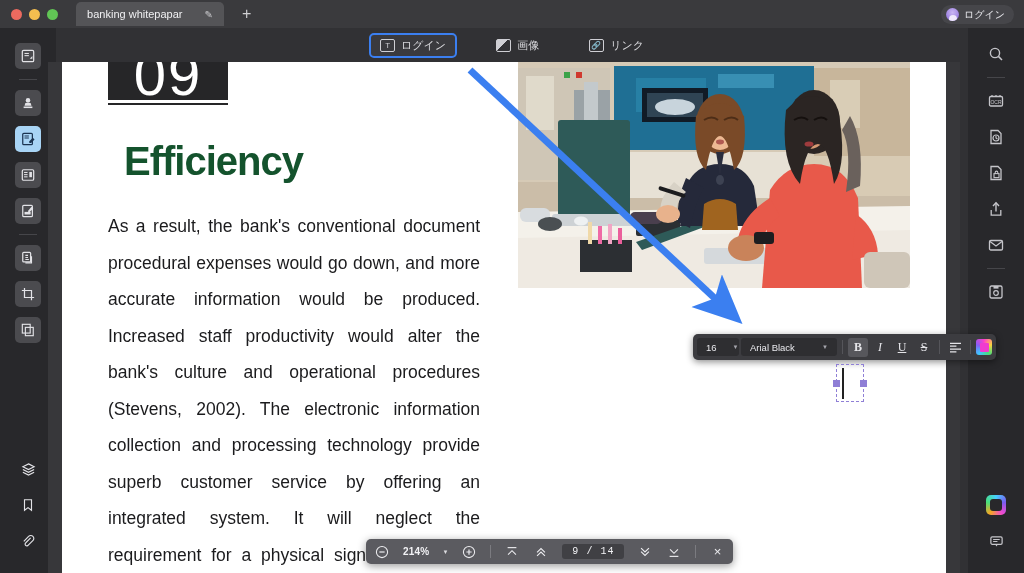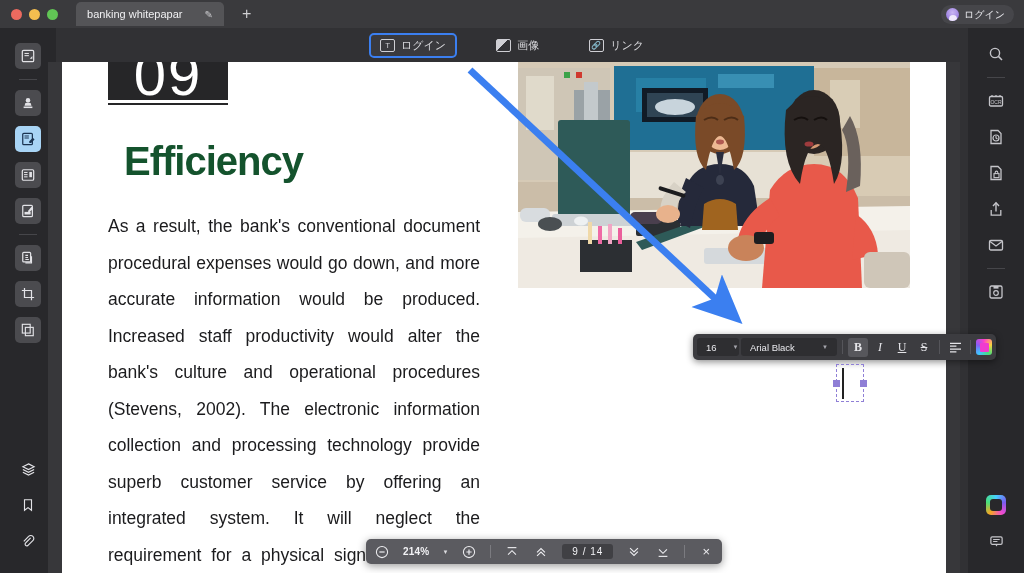--- a/index.html
+++ b/index.html
@@ -137,21 +137,21 @@
     position: absolute; left: 366px; top: 539px; height: 25px;
     background: #5b5b60; border-radius: 5px; display: flex; align-items: center;
     padding: 0 8px; gap: 13px; color: #f2f2f5; font-size: 10px;
     box-shadow: 0 2px 8px rgba(0,0,0,.4);
   }
   .bbtn { display: flex; align-items: center; justify-content: center;
           width: 16px; height: 16px; color: #ececef; font-size: 12px; }
   .zoomval { font-size: 10px; font-weight: 700; letter-spacing: .2px; }
   .bdiv { width: 1px; height: 13px; background: #7b7b80; }
   .pgbox { background: #404044; border-radius: 3px; padding: 2px 10px;
-           font-size: 10px; letter-spacing: 1px; }
+           font-size: 10px; letter-spacing: 1px; font-family: Liberation Mono, monospace; }
   svg { display: block; }
 </style>
 </head>
 <body>
 
 <div class="app">
 
   <div class="titlebar">
     <div class="traffic">
       <span class="dot r"></span>

